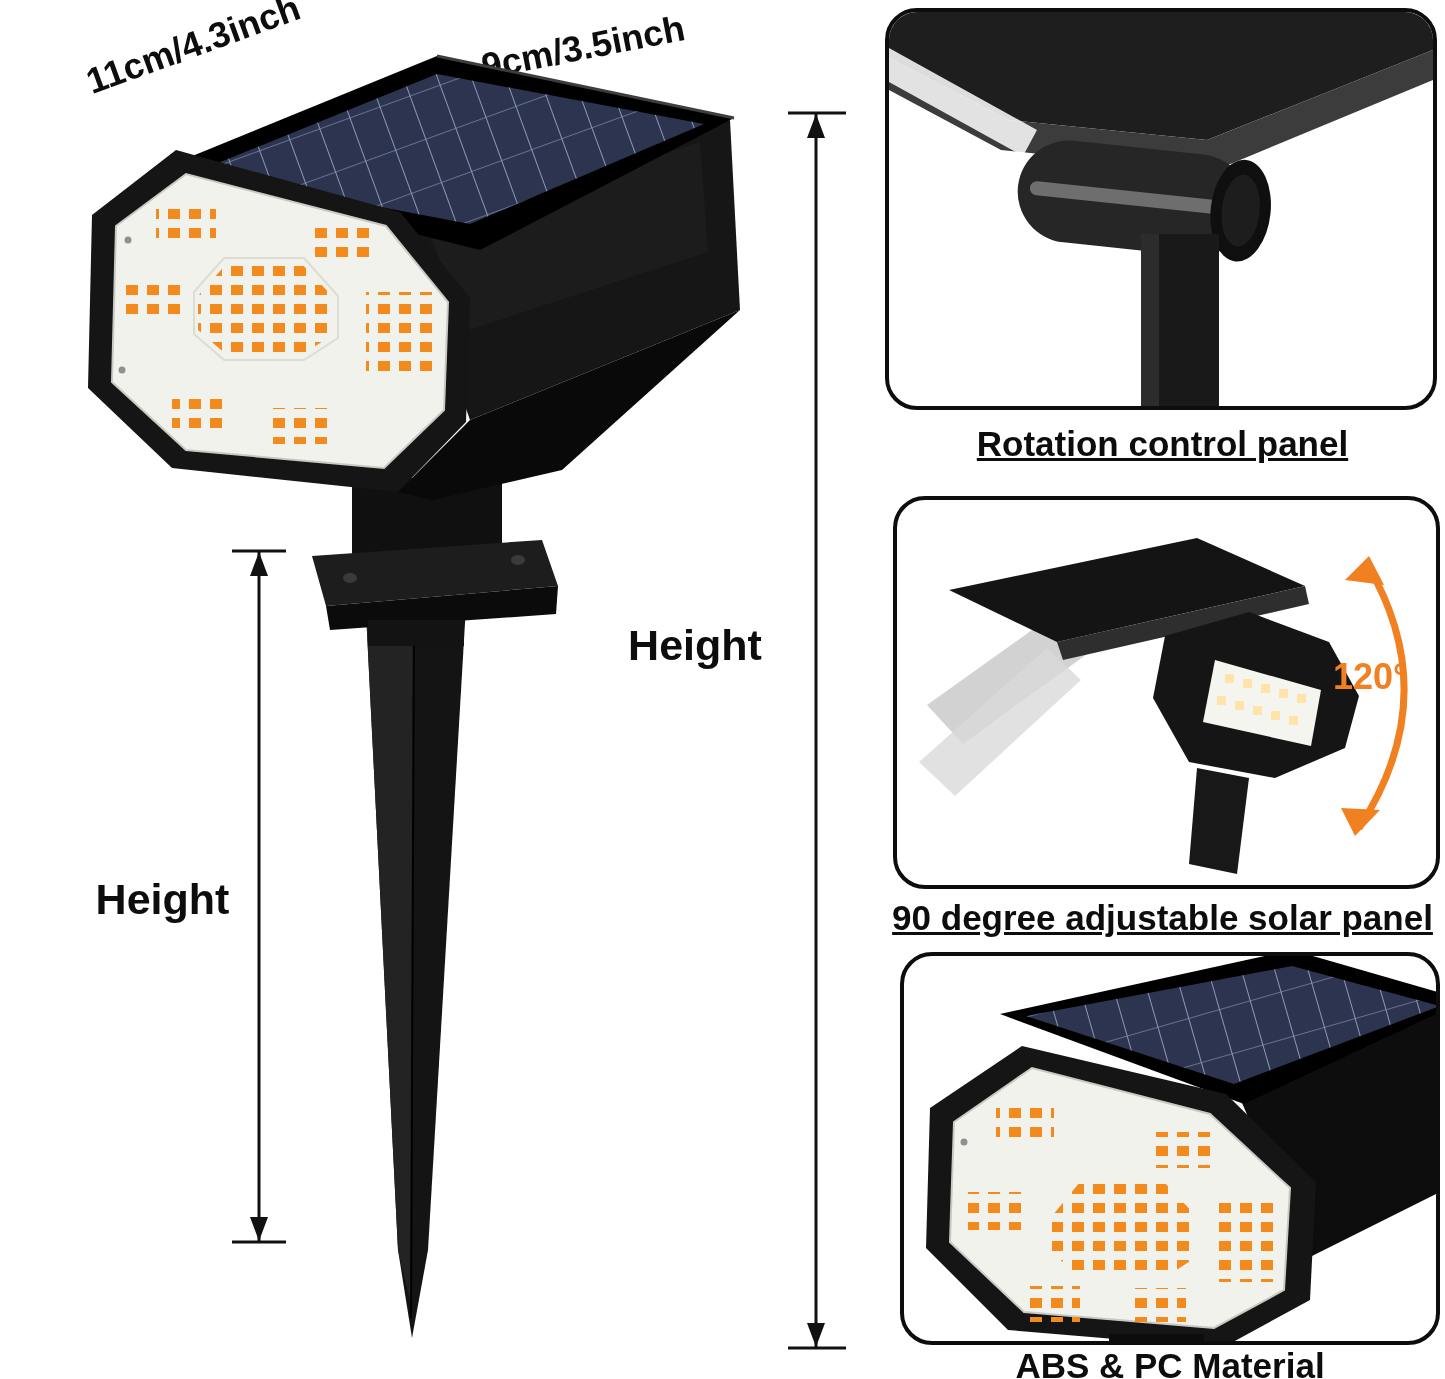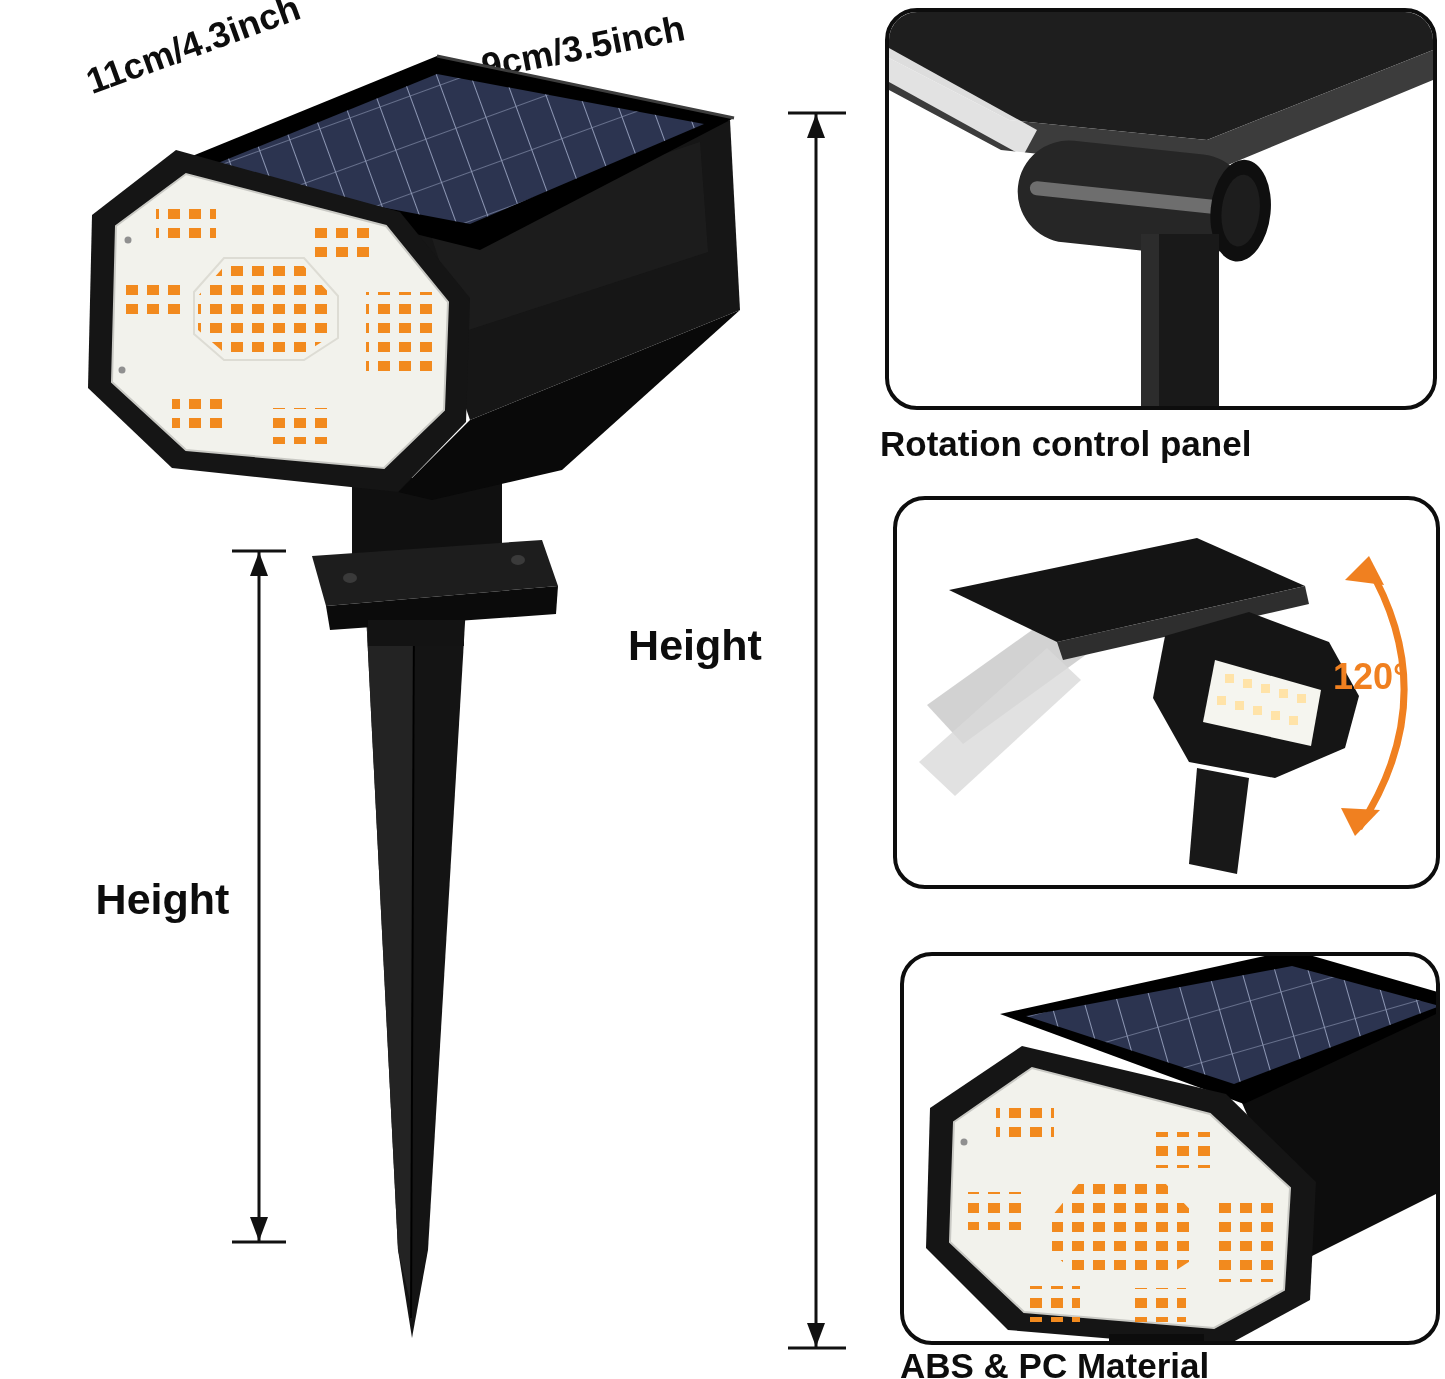--- a/index.html
+++ b/index.html
@@ -11,21 +11,21 @@
   .rot-label{
     position:absolute;font-size:36px;font-weight:700;color:#0d0d0d;
     white-space:nowrap;transform-origin:left center;
   }
   .height-block{
     position:absolute;font-size:43px;font-weight:700;color:#0d0d0d;
     text-align:center;line-height:1.55;white-space:nowrap;
   }
   .cap{
     position:absolute;font-size:35px;font-weight:700;color:#0d0d0d;
-    text-align:left;white-space:nowrap;
+    text-align:center;white-space:nowrap;text-decoration:underline;
   }
   .panel{
     position:absolute;background:#fff;border:4px solid #0d0d0d;border-radius:32px;
     overflow:hidden;box-sizing:border-box;
   }
   .panel svg{display:block;width:100%;height:100%;}
   .angle{
     position:absolute;font-size:36px;font-weight:700;color:#f08020;white-space:nowrap;
   }
 </style>
@@ -155,20 +155,21 @@
           <rect x="374" y="211" width="9" height="9"></rect>
         <rect x="392" y="216" width="9" height="9"></rect>
       </g>
       <polygon points="300,268 352,278 340,374 292,364" fill="#181818"></polygon>
       <path d="M 470 64 Q 548 196 462 328" fill="none" stroke="#f08020" stroke-width="7"></path>
       <polygon points="472,56 448,80 487,85" fill="#f08020"></polygon>
       <polygon points="458,336 444,308 483,310" fill="#f08020"></polygon>
     </svg>
     <span class="angle" style="left:436px;top:156px;">120°</span>
   </div>
+  <div class="cap" style="left:880px;top:898px;width:565px;">90 degree adjustable solar panel</div>
 
   <div class="panel" style="left:900px;top:952px;width:540px;height:393px;">
     <svg viewBox="0 0 532 385" preserveAspectRatio="none">
       <defs>
         <pattern id="gridB" width="32" height="46" patternUnits="userSpaceOnUse" patternTransform="rotate(-16)">
           <line x1="0" y1="0" x2="0" y2="46" stroke="#8d97b4" stroke-width="2"></line>
           <line x1="0" y1="0" x2="32" y2="0" stroke="#8d97b4" stroke-width="1.2"></line>
         </pattern>
         <pattern id="ledB" width="21" height="19" patternUnits="userSpaceOnUse">
           <rect x="0" y="0" width="12" height="10" fill="#f28a1e"></rect>

